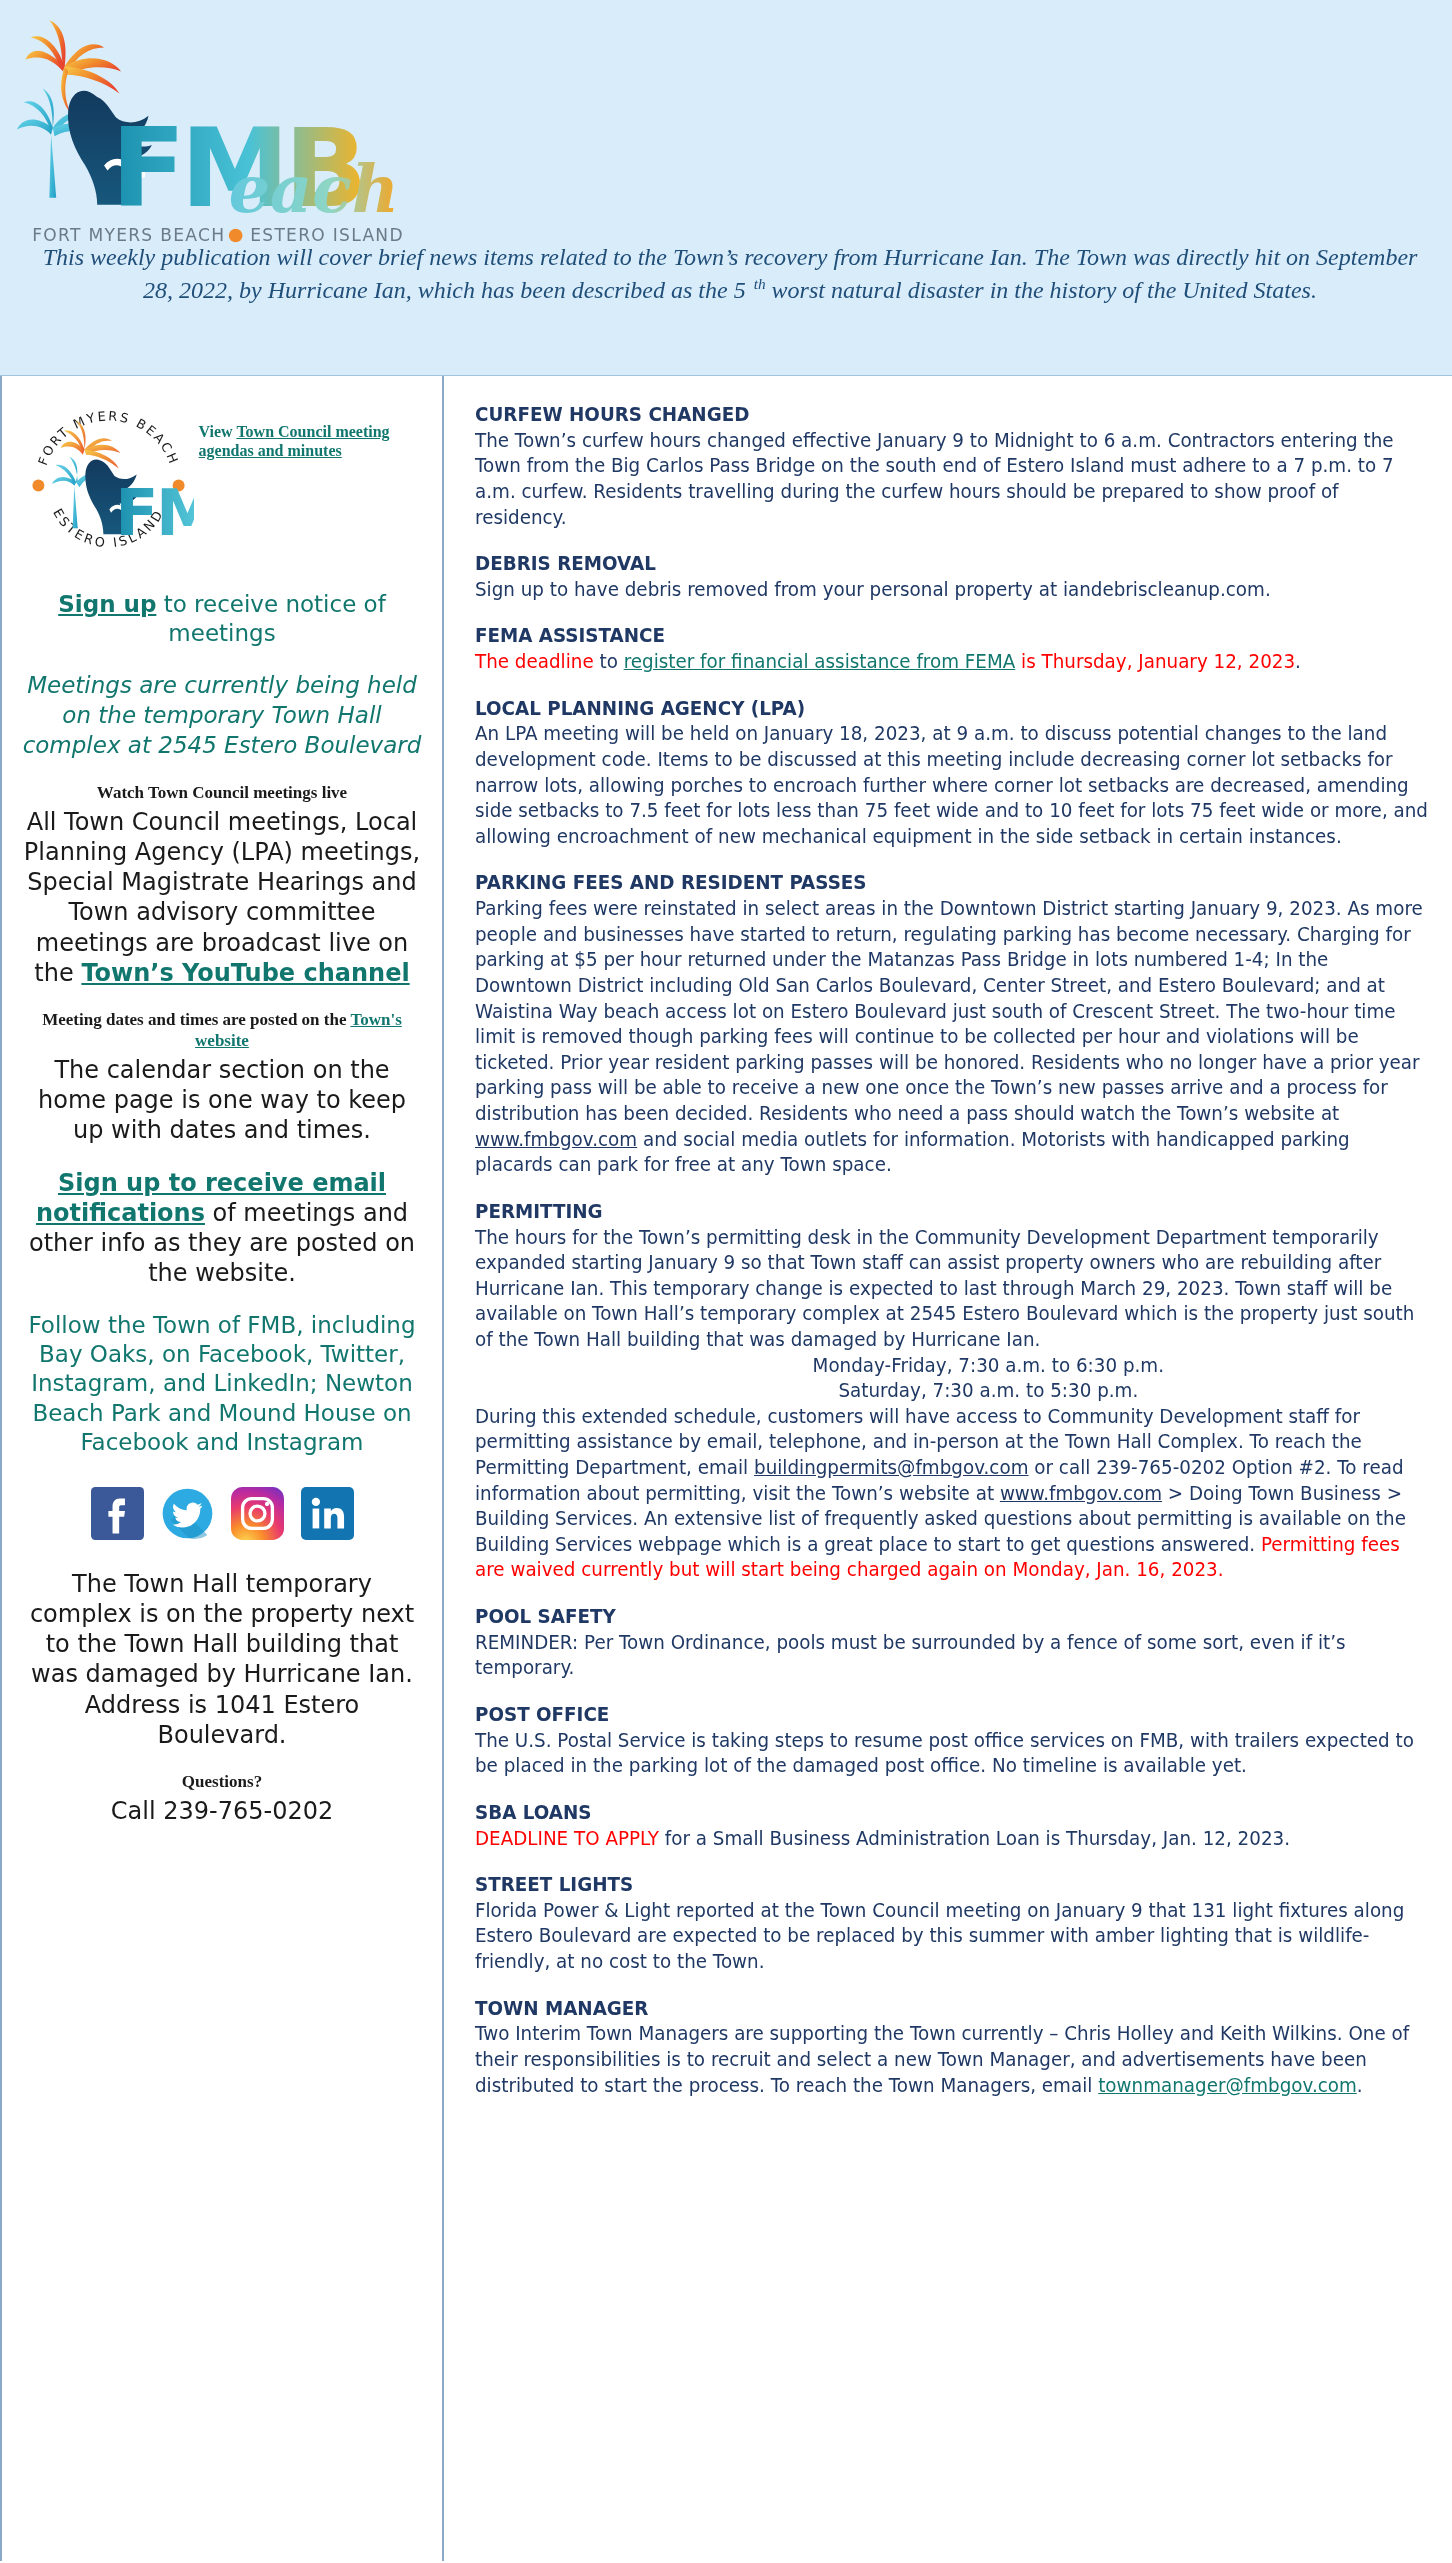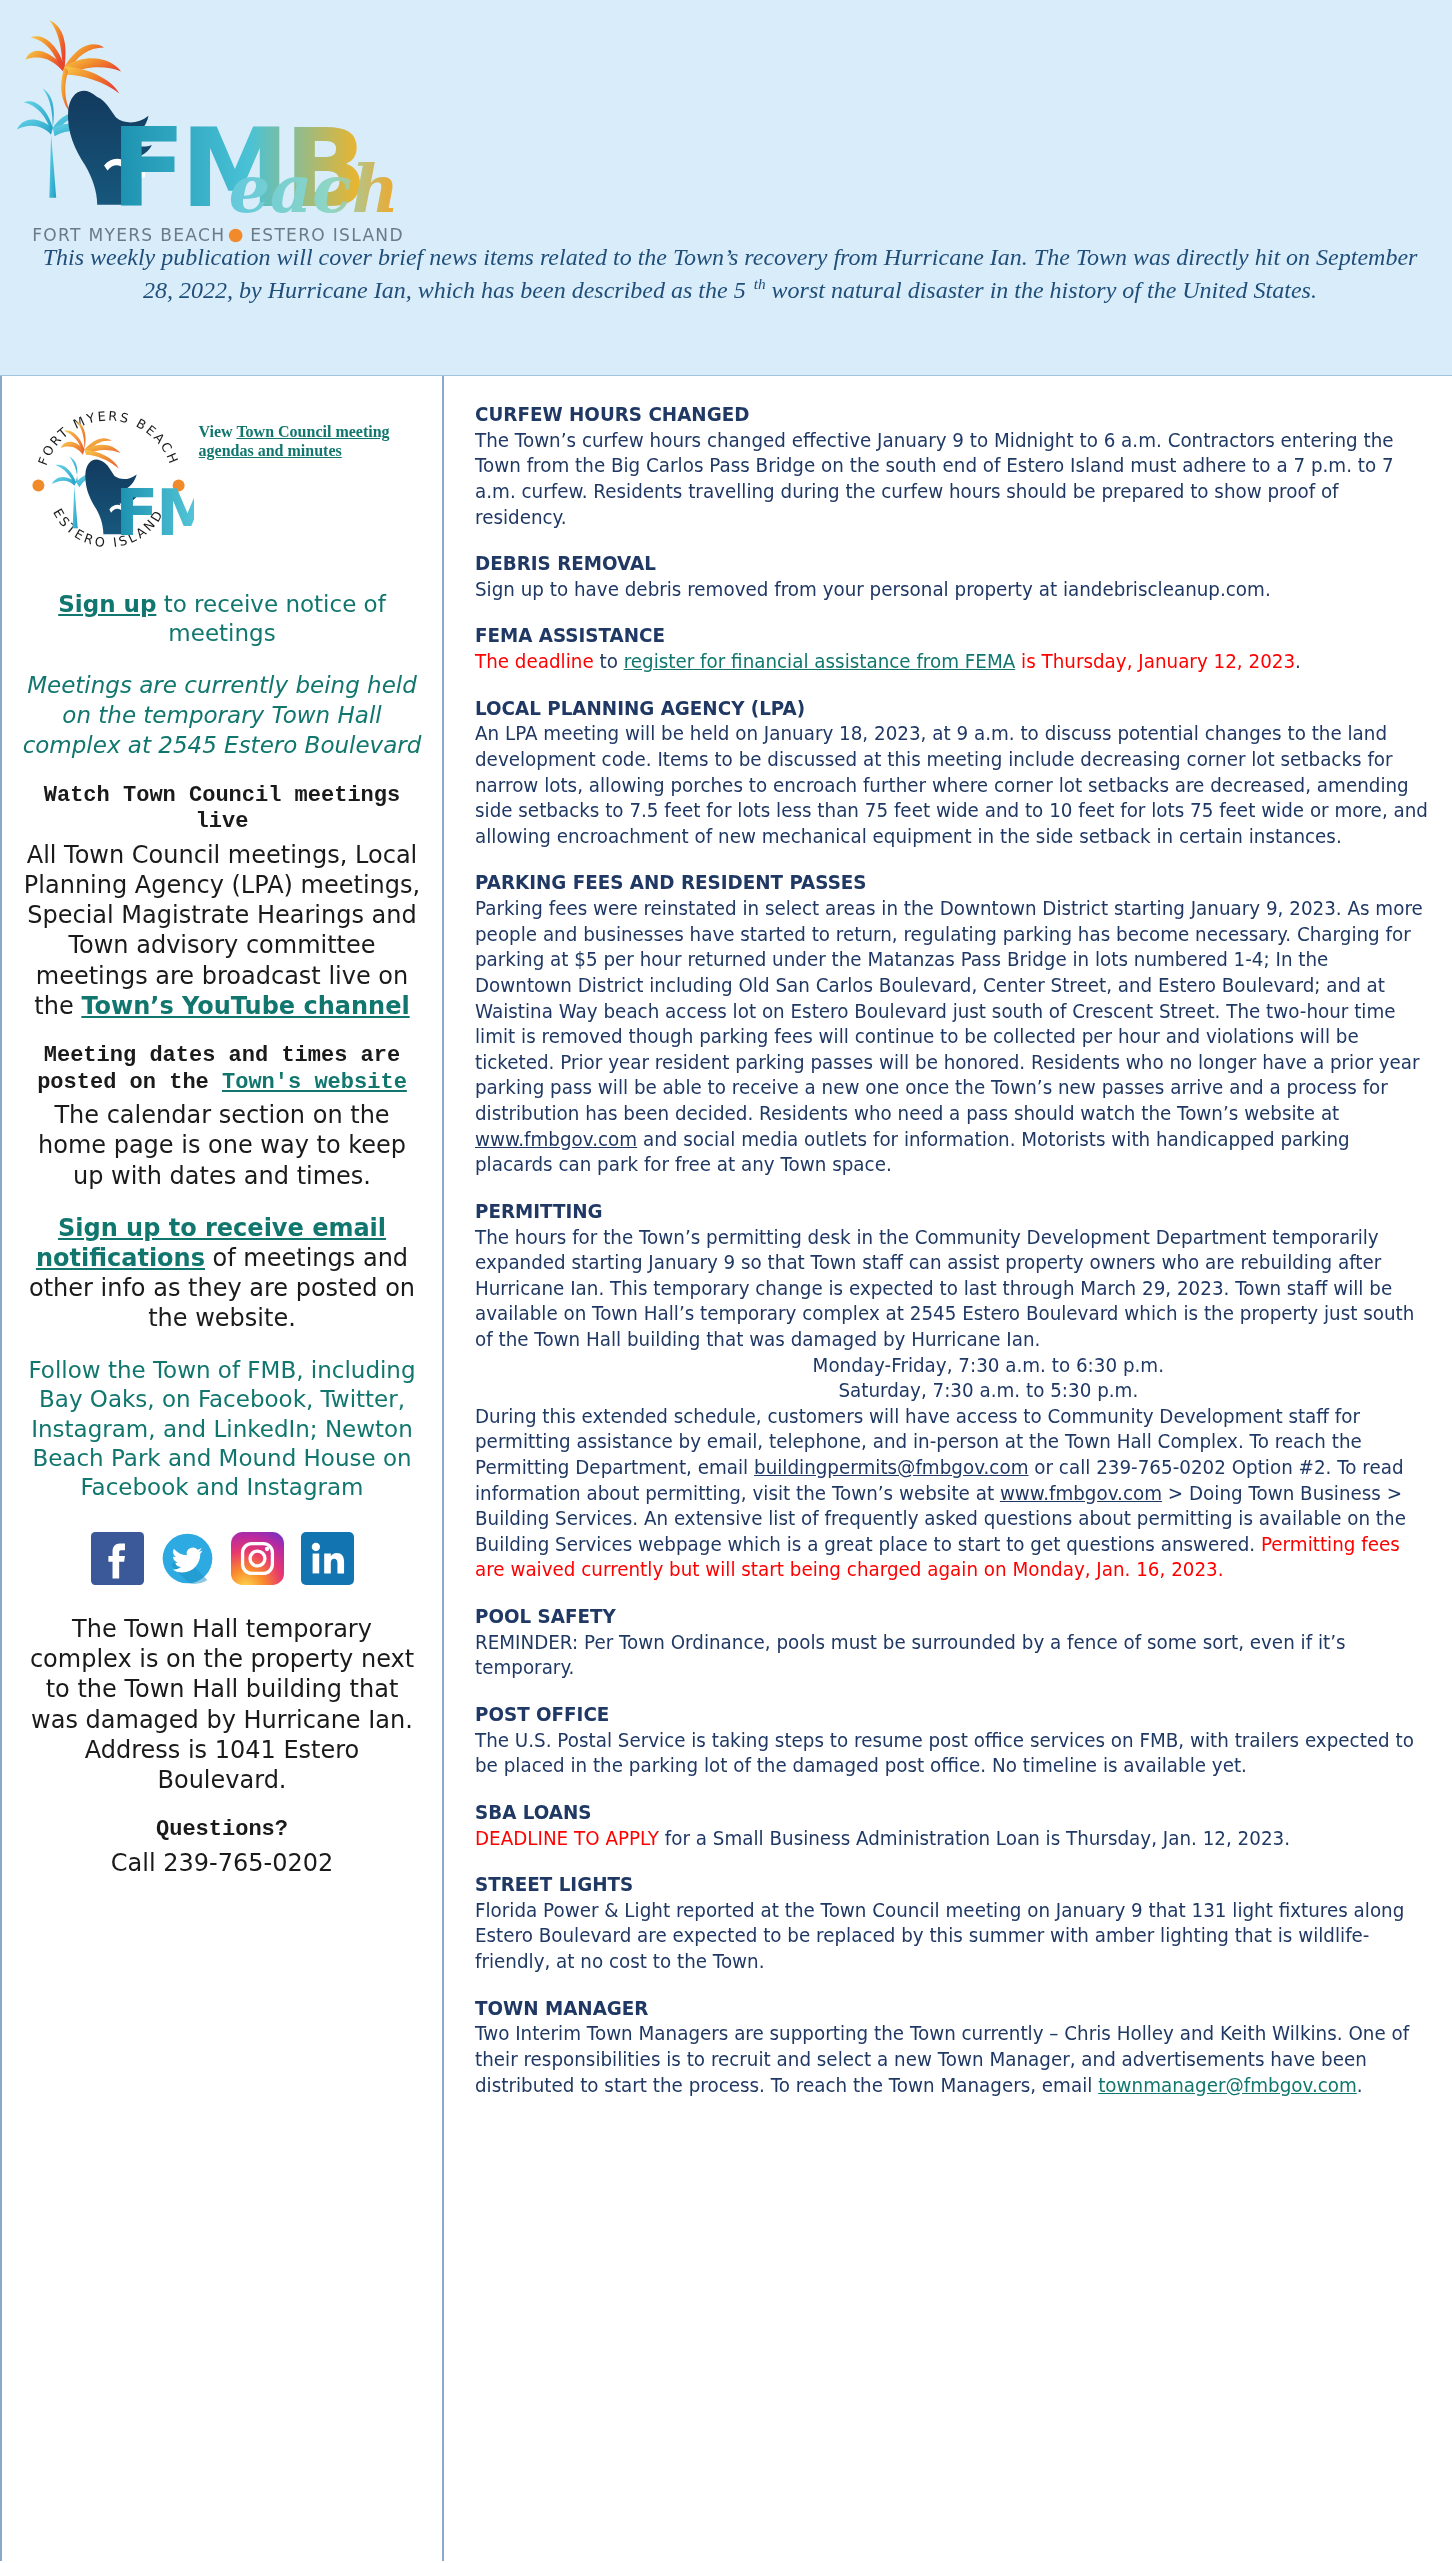--- a/index.html
+++ b/index.html
@@ -132,23 +132,23 @@
     text-decoration: underline;
   }
   .sb-italic {
     font-family: "DejaVu Sans", sans-serif;
     font-style: italic;
     font-size: 23px;
     line-height: 1.3;
     color: #11776e;
   }
   .sb-head {
-    font-family: Liberation Mono, monospace;
-    font-weight: bold;
-    font-size: 22px;
+    font-family: Liberation Serif, serif;
+    font-weight: bold;
+    font-size: 17px;
     line-height: 1.22;
     color: #1a1a1a;
     margin-bottom: 3.4px;
   }
   .sb-body {
     font-family: "DejaVu Sans", sans-serif;
     font-size: 24px;
     line-height: 1.26;
     color: #1a1a1a;
   }

